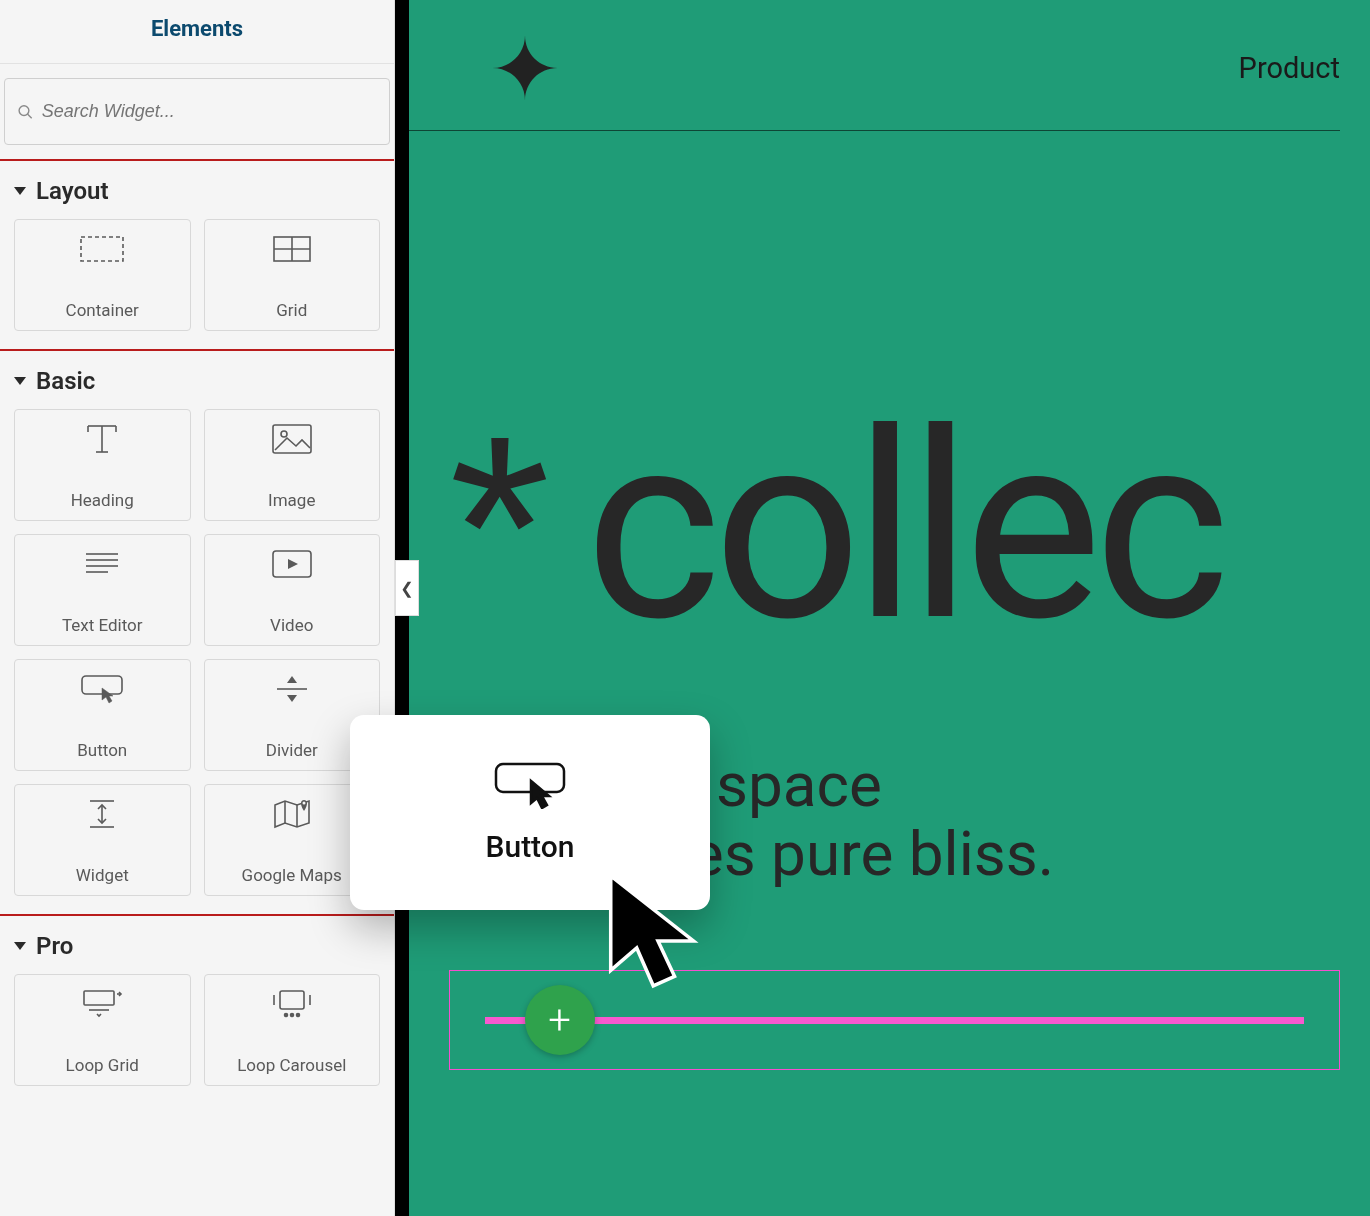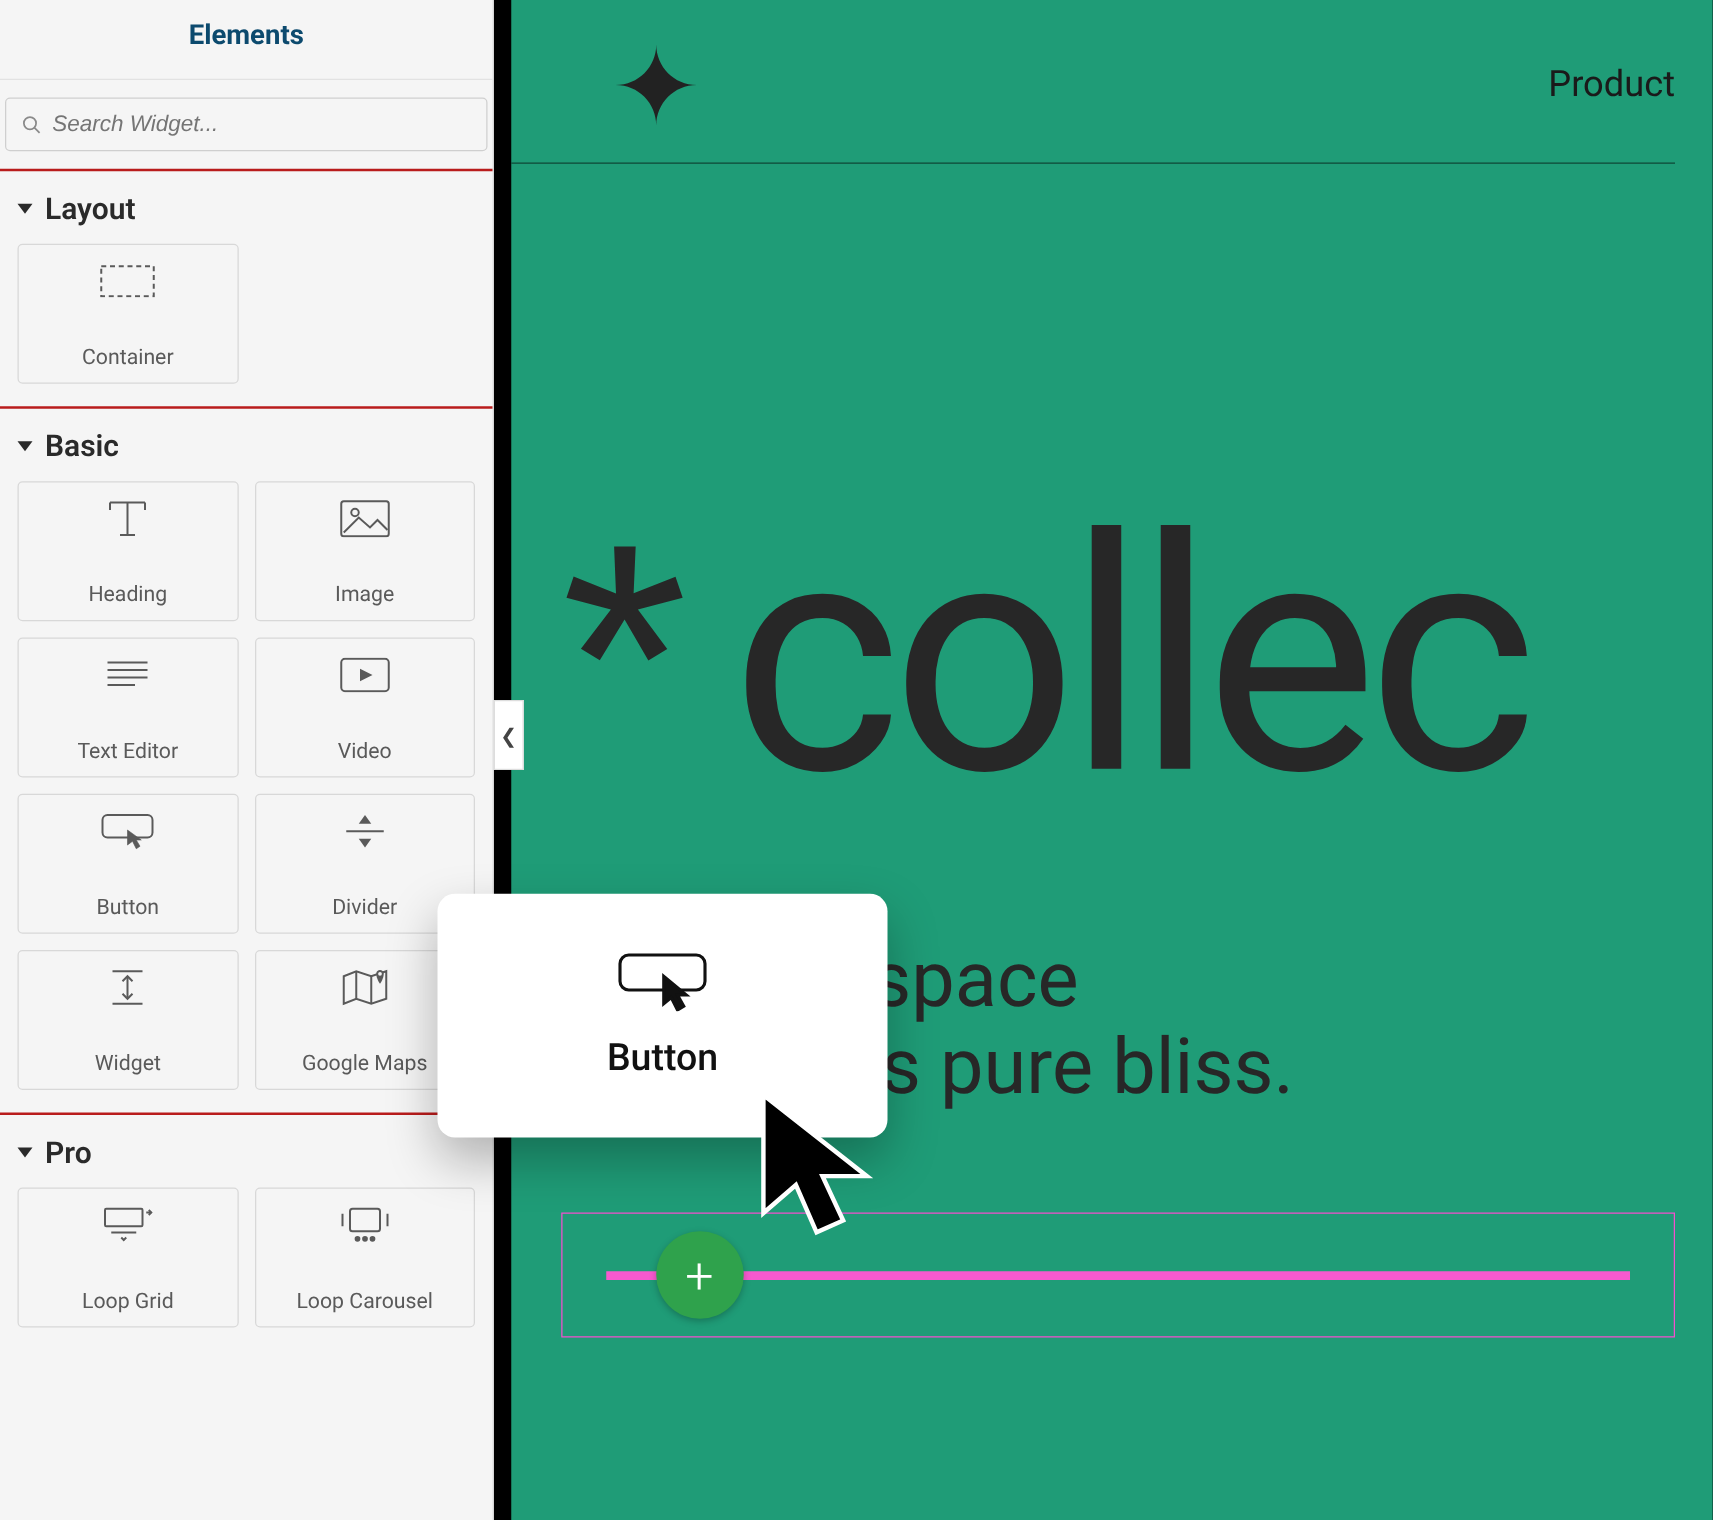--- a/index.html
+++ b/index.html
@@ -28,21 +28,21 @@
   border-bottom: 1px solid #e2e2e2;
 }
 .search-wrap {
   padding: 14px 4px 14px 4px;
 }
 .search-box {
   display: flex;
   align-items: center;
   border: 1px solid #cfcfcf;
   border-radius: 4px;
-  padding: 10px 12px;
+  padding: 22px 12px;
   background: #f5f5f5;
 }
 .search-box input {
   border: none;
   outline: none;
   background: transparent;
   font-size: 18px;
   font-style: italic;
   color: #8a8a8a;
   width: 100%;
@@ -133,21 +133,21 @@
 }
 .hero-title {
   font-size: 260px;
   font-weight: 400;
   color: #272727;
   letter-spacing: -8px;
   line-height: 0.9;
 }
 .sub {
   position: absolute;
-  left: 28px;
+  left: 47px;
   top: 750px;
   font-size: 62px;
   color: #272727;
   line-height: 1.12;
   font-weight: 400;
 }
 .drop-zone {
   position: absolute;
   left: 40px;
   top: 970px;
@@ -243,20 +243,30 @@
   </div>
   <div class="widget-grid">
     <div class="widget-card">
       <div class="icon-slot">
         <svg width="44" height="26" viewBox="0 0 44 26">
             <rect x="1" y="1" width="42" height="24" stroke-dasharray="4 3"></rect>
           </svg>
       </div>
       <div class="label">Container</div>
     </div>
+    <div class="widget-card">
+      <div class="icon-slot">
+        <svg width="38" height="26" viewBox="0 0 38 26">
+            <rect x="1" y="1" width="36" height="24"></rect>
+            <line x1="19" y1="1" x2="19" y2="25"></line>
+            <line x1="1" y1="13" x2="37" y2="13"></line>
+          </svg>
+      </div>
+      <div class="label">Grid</div>
+    </div>
   </div>
 
   <div class="section-header">
     <span class="caret"></span>
     <span>Basic</span>
   </div>
   <div class="widget-grid">
     <div class="widget-card">
       <div class="icon-slot">
         <svg width="40" height="34" viewBox="0 0 40 34">

